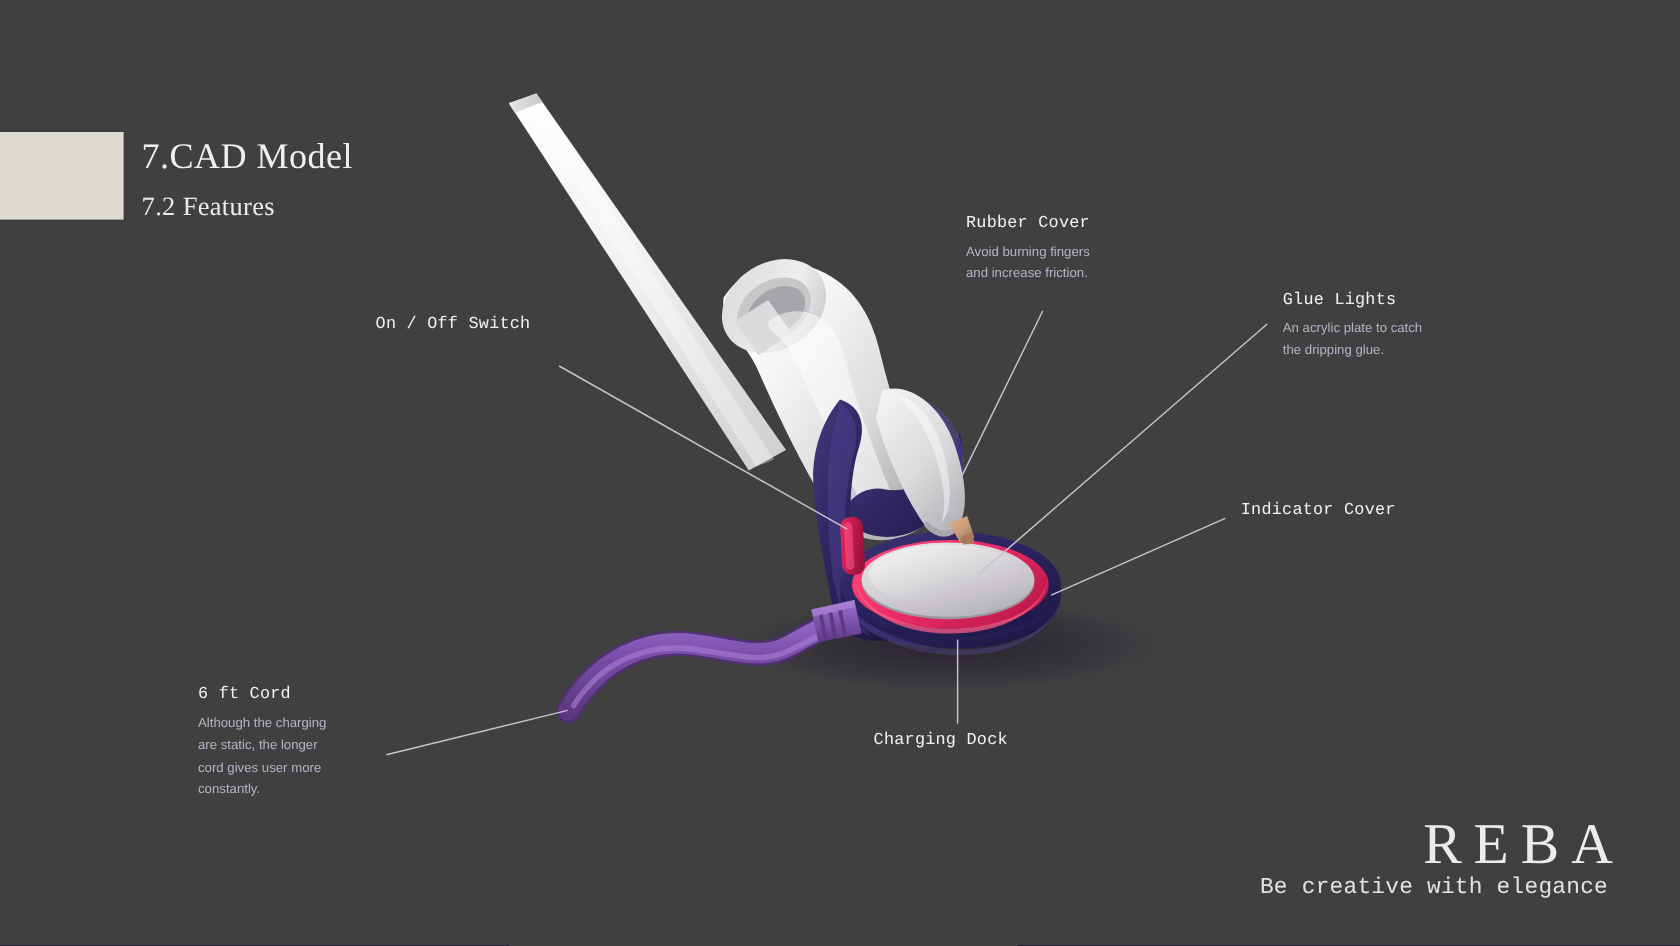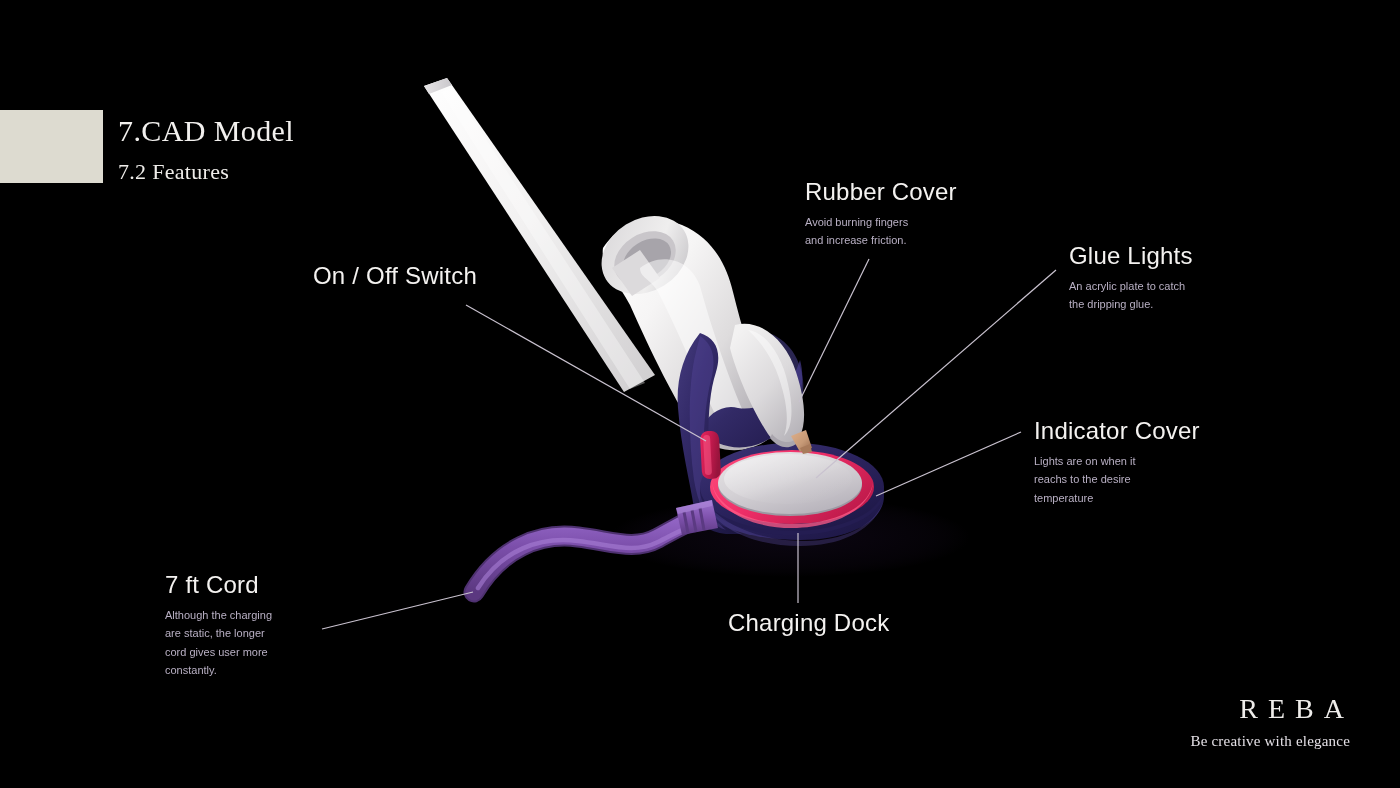--- a/index.html
+++ b/index.html
@@ -32,22 +32,22 @@
   #header-subtitle {
     position:absolute; left:118px; top:159px;
     font-family:"Liberation Serif", serif;
     font-size:22px; color:#efedea;
     letter-spacing:.3px; white-space:nowrap;
   }
 
   
   .callout { position:absolute; }
   .callout .c-title {
-    font-family:Liberation Sans, sans-serif;
-    font-size:24px; color:#f4f2f0;
+    font-family:Liberation Mono, monospace;
+    font-size:14px; color:#f4f2f0;
     letter-spacing:.2px; white-space:nowrap;
     margin-bottom:7px;
   }
   .callout .c-body {
     font-family:Liberation Sans, sans-serif;
     font-size:11px; line-height:18.4px;
     color:#b9b0c4; white-space:pre-line;
   }
 
   #callout-onoff       { left:313px; top:262px; }
@@ -57,37 +57,37 @@
   #callout-cord        { left:165px; top:571px; }
   #callout-dock        { left:728px; top:609px; }
   #callout-dock .c-body { line-height:18.6px; }
 
   
   #brand {
     position:absolute; right:46px; bottom:38px; text-align:right;
   }
   #brand-name {
     font-family:"Liberation Serif", serif;
-    font-size:28px; color:#eeecea;
+    font-size:48px; color:#eeecea;
     letter-spacing:10px; line-height:44px;
   }
   #brand-tagline {
-    font-family:Liberation Serif, serif;
-    font-size:15px; color:#e4e0e6;
-    letter-spacing:.2px; margin-top:2px; margin-right:4px;
+    font-family:Liberation Mono, monospace;
+    font-size:19px; color:#e4e0e6;
+    letter-spacing:.2px; margin-top:2px; margin-right:14px;
   }
 
   
   #artwork { position:absolute; left:0; top:0; width:1400px; height:788px; }
   #leaders { position:absolute; left:0; top:0; width:1400px; height:788px; }
 </style>
 </head>
 <body>
 
-<div id="slide" style="background: #000000;">
+<div id="slide" style="background: #404040;">
 
   <svg id="artwork" viewBox="0 0 1400 788" xmlns="http://www.w3.org/2000/svg">
     <defs>
       <linearGradient id="gStick" x1="0" y1="0" x2="1" y2="1">
         <stop offset="0%" stop-color="#ffffff"></stop>
         <stop offset="45%" stop-color="#f2f1f1"></stop>
         <stop offset="100%" stop-color="#cfcdcf"></stop>
       </linearGradient>
       <linearGradient id="gStickTop" x1="0" y1="0" x2="1" y2="0">
         <stop offset="0%" stop-color="#e6e4e6"></stop>
@@ -320,27 +320,24 @@
   </div>
 
   <div class="callout" id="callout-glue">
     <div class="c-title">Glue Lights</div>
     <div class="c-body">An acrylic plate to catch
 the dripping glue.</div>
   </div>
 
   <div class="callout" id="callout-indicator">
     <div class="c-title">Indicator Cover</div>
-    <div class="c-body">Lights are on when it
-reachs to the desire
-temperature</div>
   </div>
 
   <div class="callout" id="callout-cord">
-    <div class="c-title">7 ft Cord</div>
+    <div class="c-title">6 ft Cord</div>
     <div class="c-body">Although the charging
 are static, the longer
 cord gives user more
 constantly.</div>
   </div>
 
   <div class="callout" id="callout-dock">
     <div class="c-title">Charging Dock</div>
   </div>
 

